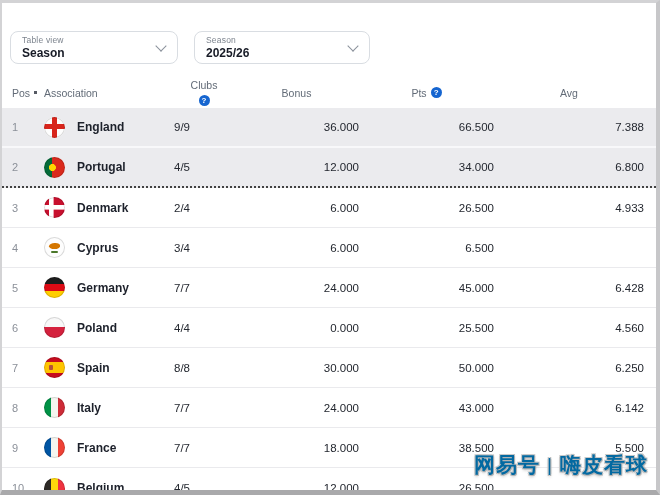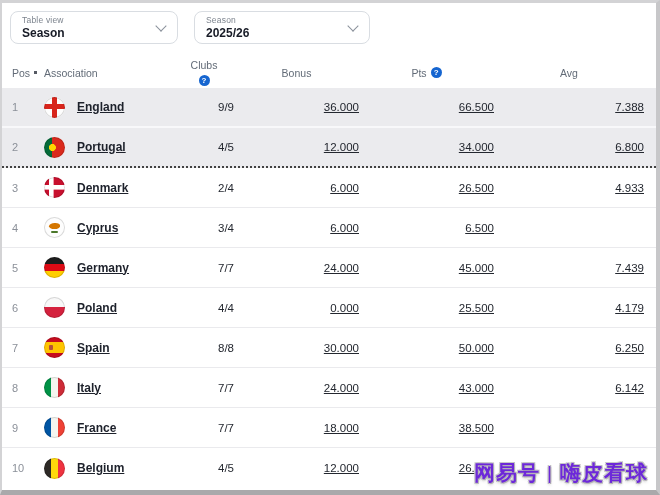--- a/index.html
+++ b/index.html
@@ -22,20 +22,21 @@
   .filters { display: flex; gap: 16px; padding: 8px 0 0 8px; }
   .dropdown {
     position: relative;
     height: 33px;
     border: 1px solid #d9dde2;
     border-radius: 8px;
     background: #fff;
     padding: 3px 30px 3px 11px;
     display: flex; flex-direction: column; justify-content: center;
     cursor: pointer;
+    margin-top: 20px;
   }
   .dropdown.dd-view { width: 168px; }
   .dropdown.dd-season { width: 176px; }
   .dd-label { font-size: 8.5px; color: #7d848e; letter-spacing: .2px; line-height: 11px; }
   .dd-value { font-size: 12px; font-weight: bold; color: #171b26; line-height: 14px; }
   .chevron {
     position: absolute; right: 12px; top: 50%;
     width: 8px; height: 8px; margin-top: -6px;
     border-right: 1.6px solid #8a919b;
     border-bottom: 1.6px solid #8a919b;
@@ -70,23 +71,23 @@
     background: #fff;
     border-bottom: 1px solid #eaeaed;
     font-size: 11.5px;
     color: #23272f;
     cursor: pointer;
   }
   .row.qualified { background: #ebebee; border-bottom: 2px solid #f8f8fa; }
   .row.divider-after { border-bottom: 2px dotted #424242; }
   .row:last-child { border-bottom: none; }
   .cell-pos { color: #8b9099; font-size: 11px; }
-  .cell-assoc { display: flex; align-items: center; gap: 12px; font-weight: bold; color: #1d212b; font-size: 12px; text-decoration: underline; }
-  .cell-clubs { text-align: right; }
-  .cell-bonus, .cell-pts, .cell-avg { text-align: right; text-decoration: underline; }
+  .cell-assoc { display: flex; align-items: center; gap: 12px; font-weight: bold; color: #1d212b; font-size: 12px; }
+  .cell-clubs { text-align: left; }
+  .cell-bonus, .cell-pts, .cell-avg { text-align: right; }
   
   .flag {
     position: relative;
     width: 21px; height: 21px; border-radius: 50%;
     flex-shrink: 0;
     box-shadow: inset 0 0 0 1px rgba(0,0,0,.14);
     overflow: hidden;
   }
   .flag-england { background:
     linear-gradient(#d8251c 0 0) center/100% 24% no-repeat,
@@ -112,23 +113,23 @@
   .flag-spain { background: linear-gradient(180deg, #c60b1e 0 26%, #ffc400 26% 74%, #c60b1e 74%); }
   .flag-spain::before {
     content: ""; position: absolute; left: 5px; top: 8px;
     width: 4px; height: 5px; background: #b5513a; border-radius: 1px;
   }
   .flag-italy { background: linear-gradient(90deg, #009246 0 34%, #f4f5f0 34% 67%, #ce2b37 67%); }
   .flag-france { background: linear-gradient(90deg, #0055a4 0 34%, #f4f5f0 34% 67%, #ef4135 67%); }
   .flag-belgium { background: linear-gradient(90deg, #2d2926 0 34%, #ffd90c 34% 67%, #ef3340 67%); }
   
   .watermark {
-    position: absolute; right: 8px; bottom: 3px;
+    position: absolute; right: 8px; bottom: 11px;
     font-size: 21px; font-weight: bold;
-    color: #6d28d9;
+    color: #0369a1;
     letter-spacing: 1px;
     text-shadow: 1px 1px 0 #b3b3b3, -1px -1px 0 #c9c9c9, 1px -1px 0 #c0c0c0, -1px 1px 0 #c0c0c0, 0 2px 3px rgba(130,130,130,.45);
     display: flex; align-items: center; gap: 7px;
     pointer-events: none;
   }
   .watermark .wm-sep { font-weight: normal; font-size: 19px; }
 </style>
 </head>
 <body>
 
@@ -217,32 +218,32 @@
     </div>
       <div class="row grid-row">
       <div class="cell-pos">5</div>
       <div class="cell-assoc">
         <span class="flag flag-germany"></span>
         <span>Germany</span>
       </div>
       <div class="cell-clubs">7/7</div>
       <div class="cell-bonus">24.000</div>
       <div class="cell-pts">45.000</div>
-      <div class="cell-avg">7.439</div>
+      <div class="cell-avg">6.428</div>
     </div>
       <div class="row grid-row">
       <div class="cell-pos">6</div>
       <div class="cell-assoc">
         <span class="flag flag-poland"></span>
         <span>Poland</span>
       </div>
       <div class="cell-clubs">4/4</div>
       <div class="cell-bonus">0.000</div>
       <div class="cell-pts">25.500</div>
-      <div class="cell-avg">4.179</div>
+      <div class="cell-avg">4.560</div>
     </div>
       <div class="row grid-row">
       <div class="cell-pos">7</div>
       <div class="cell-assoc">
         <span class="flag flag-spain"></span>
         <span>Spain</span>
       </div>
       <div class="cell-clubs">8/8</div>
       <div class="cell-bonus">30.000</div>
       <div class="cell-pts">50.000</div>
@@ -261,20 +262,21 @@
     </div>
       <div class="row grid-row">
       <div class="cell-pos">9</div>
       <div class="cell-assoc">
         <span class="flag flag-france"></span>
         <span>France</span>
       </div>
       <div class="cell-clubs">7/7</div>
       <div class="cell-bonus">18.000</div>
       <div class="cell-pts">38.500</div>
+      <div class="cell-avg">5.500</div>
     </div>
       <div class="row grid-row">
       <div class="cell-pos">10</div>
       <div class="cell-assoc">
         <span class="flag flag-belgium"></span>
         <span>Belgium</span>
       </div>
       <div class="cell-clubs">4/5</div>
       <div class="cell-bonus">12.000</div>
       <div class="cell-pts">26.500</div>

